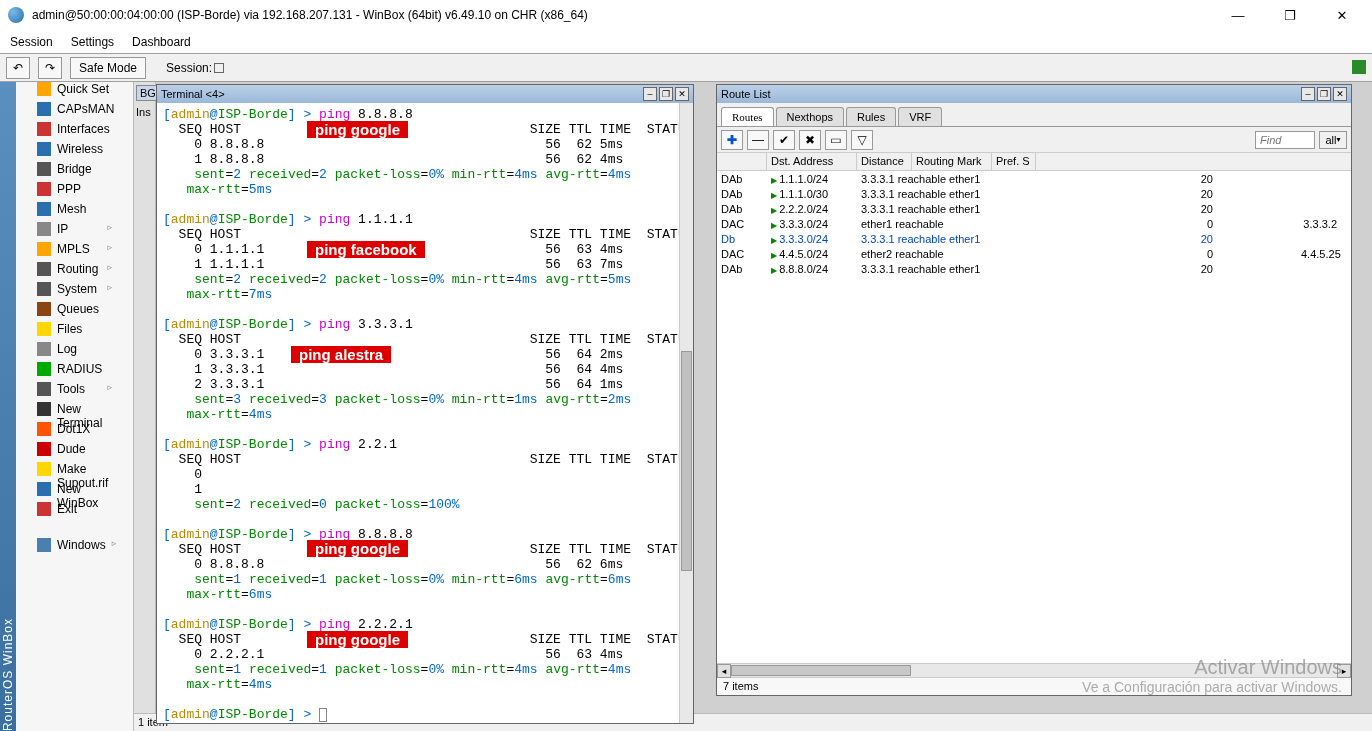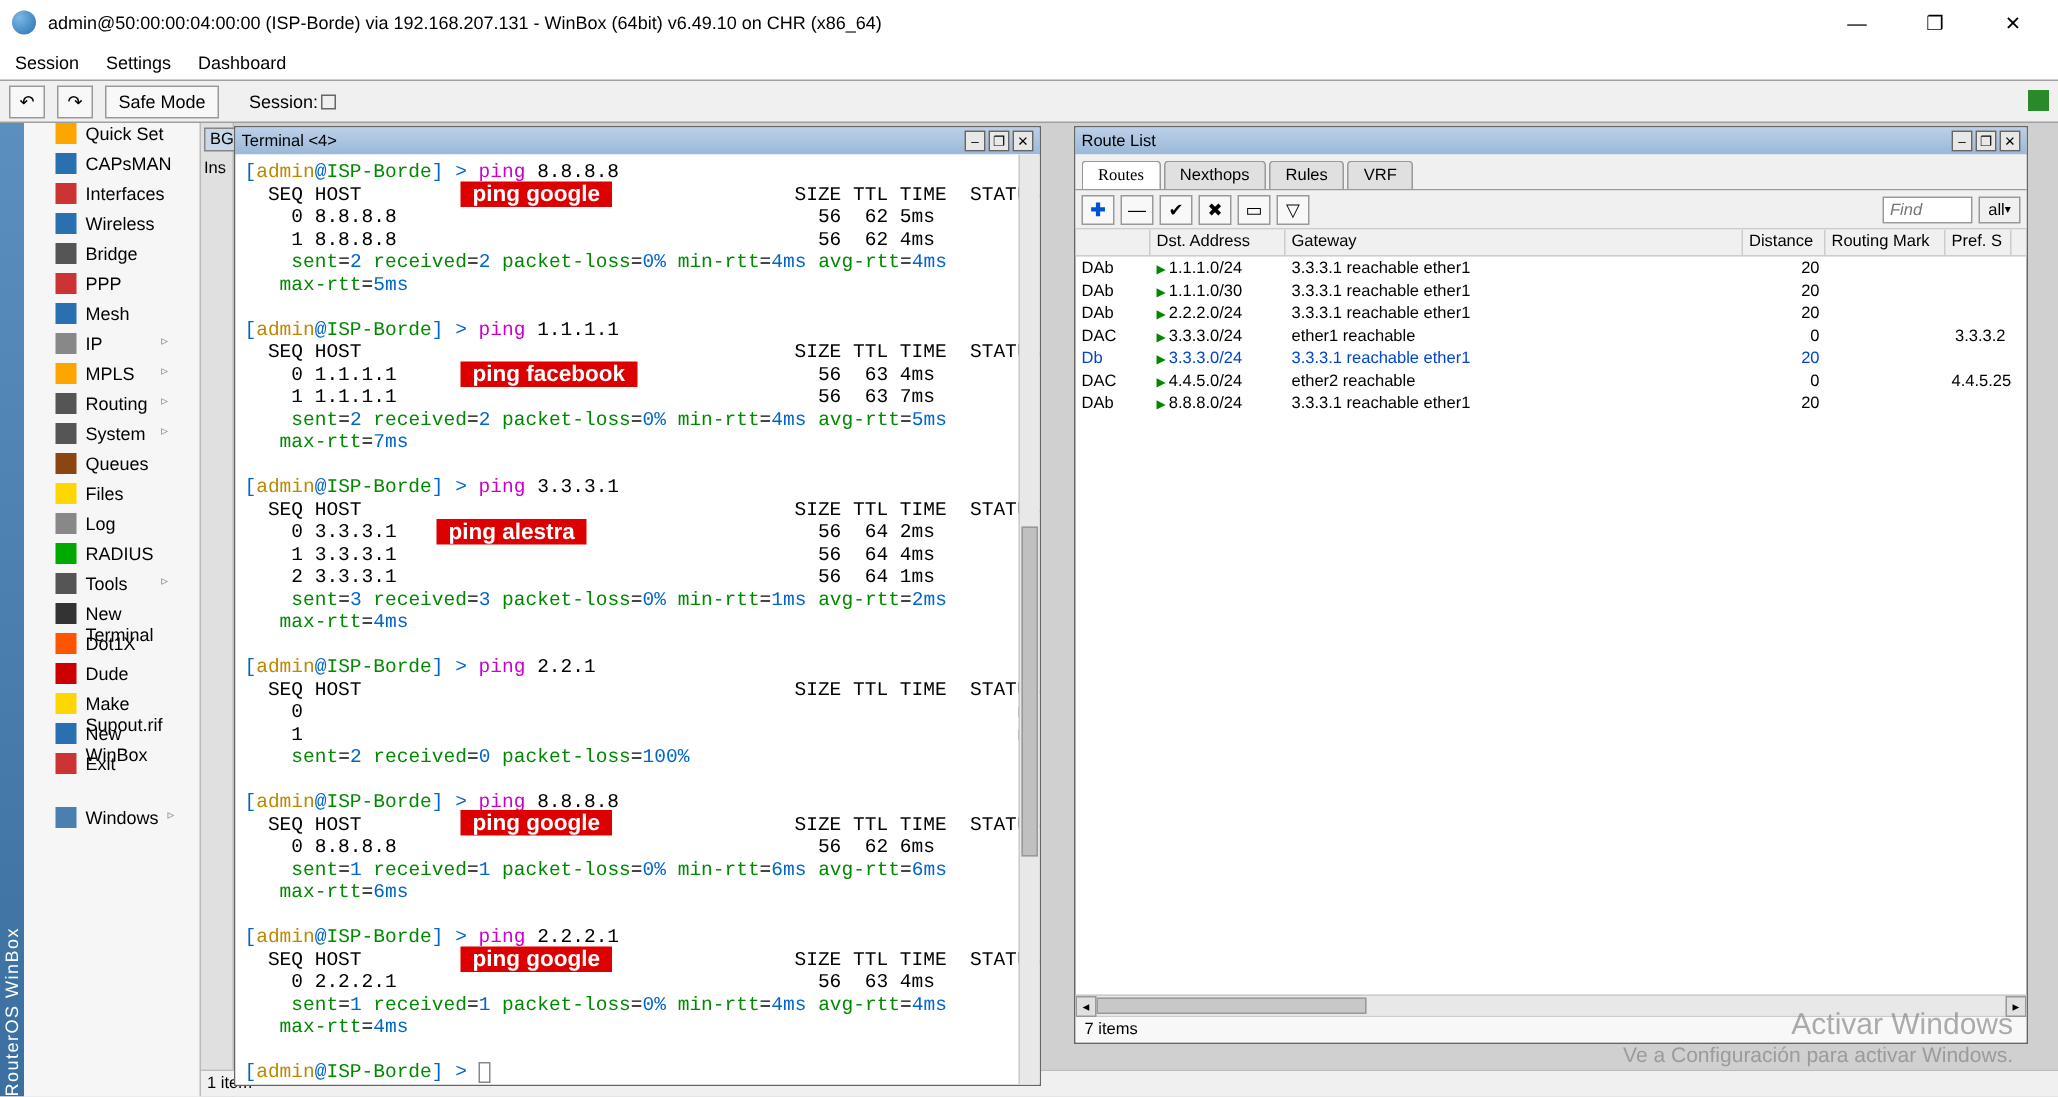--- a/index.html
+++ b/index.html
@@ -68,21 +68,21 @@
 .rheader div { border-right: 1px solid #ccc; padding: 2px 4px; overflow: hidden; white-space: nowrap; }
 .rrow { display: flex; height: 15px; font-size: 11px; align-items: center; }
 .rrow div { padding: 4px 4px; overflow: hidden; white-space: nowrap; }
 .rrow.sel { color: #0044cc; }
 .tri { color: #008800; font-size: 8px; margin-right: 2px; }
 .rfooter { height: 18px; border-top: 1px solid #ccc; padding: 2px 6px; font-size: 11px; background: #f8f8f8; }
 .rhscroll { height: 14px; background: #e8e8e8; border-top: 1px solid #ccc; position: relative; }
 .rhscroll .thumb { position: absolute; left: 14px; width: 180px; top: 1px; bottom: 1px; background: #c8c8c8; border: 1px solid #999; }
 .rhscroll .arrow { position: absolute; top: 0; width: 14px; height: 14px; border: 1px solid #999; background: #e0e0e0; font-size: 9px; display: flex; align-items: center; justify-content: center; }
 
-.watermark { position: absolute; right: 30px; bottom: 18px; color: rgba(120,120,120,0.6); text-align: right; font-size: 14px; line-height: 20px; pointer-events: none; }
+.watermark { position: absolute; right: 30px; bottom: 34px; color: rgba(120,120,120,0.6); text-align: right; font-size: 14px; line-height: 20px; pointer-events: none; }
 .watermark .big { font-size: 20px; }
 
 .col-flags { width: 50px; }
 .col-dst { width: 90px; text-align: left; }
 .col-gw { width: 305px; }
 .col-dist { width: 55px; text-align: right; }
 .col-rm { width: 80px; }
 .col-pref { width: 44px; text-align: right; }
 
 .bgs-strip { position:absolute; left:0; top:0; width:22px; height:100%; background:#e0e0e0; border-right:1px solid #bbb; }
@@ -272,21 +272,20 @@
         <input class="rfind" placeholder="Find" style="">
         <div class="rsel">
             <span>all</span> 
             <span style="font-size:8px">▾</span>
           </div>
       </div>
       <div class="rtable">
         <div class="rheader">
           <div class="col-flags"></div>
           <div class="col-dst" style="text-align:left">Dst. Address</div>
-          <div class="col-gw">Gateway</div>
           <div class="col-dist" style="text-align:left">Distance</div>
           <div class="col-rm">Routing Mark</div>
           <div class="col-pref" style="text-align:left">Pref. S</div>
         </div>
         <div id="rrows" style="flex:1">
             <div class="rrow">
               <div class="col-flags">DAb</div>
               <div class="col-dst"><span class="tri">▶</span>1.1.1.0/24</div>
               <div class="col-gw">3.3.3.1 reachable ether1</div>
               <div class="col-dist">20</div>

